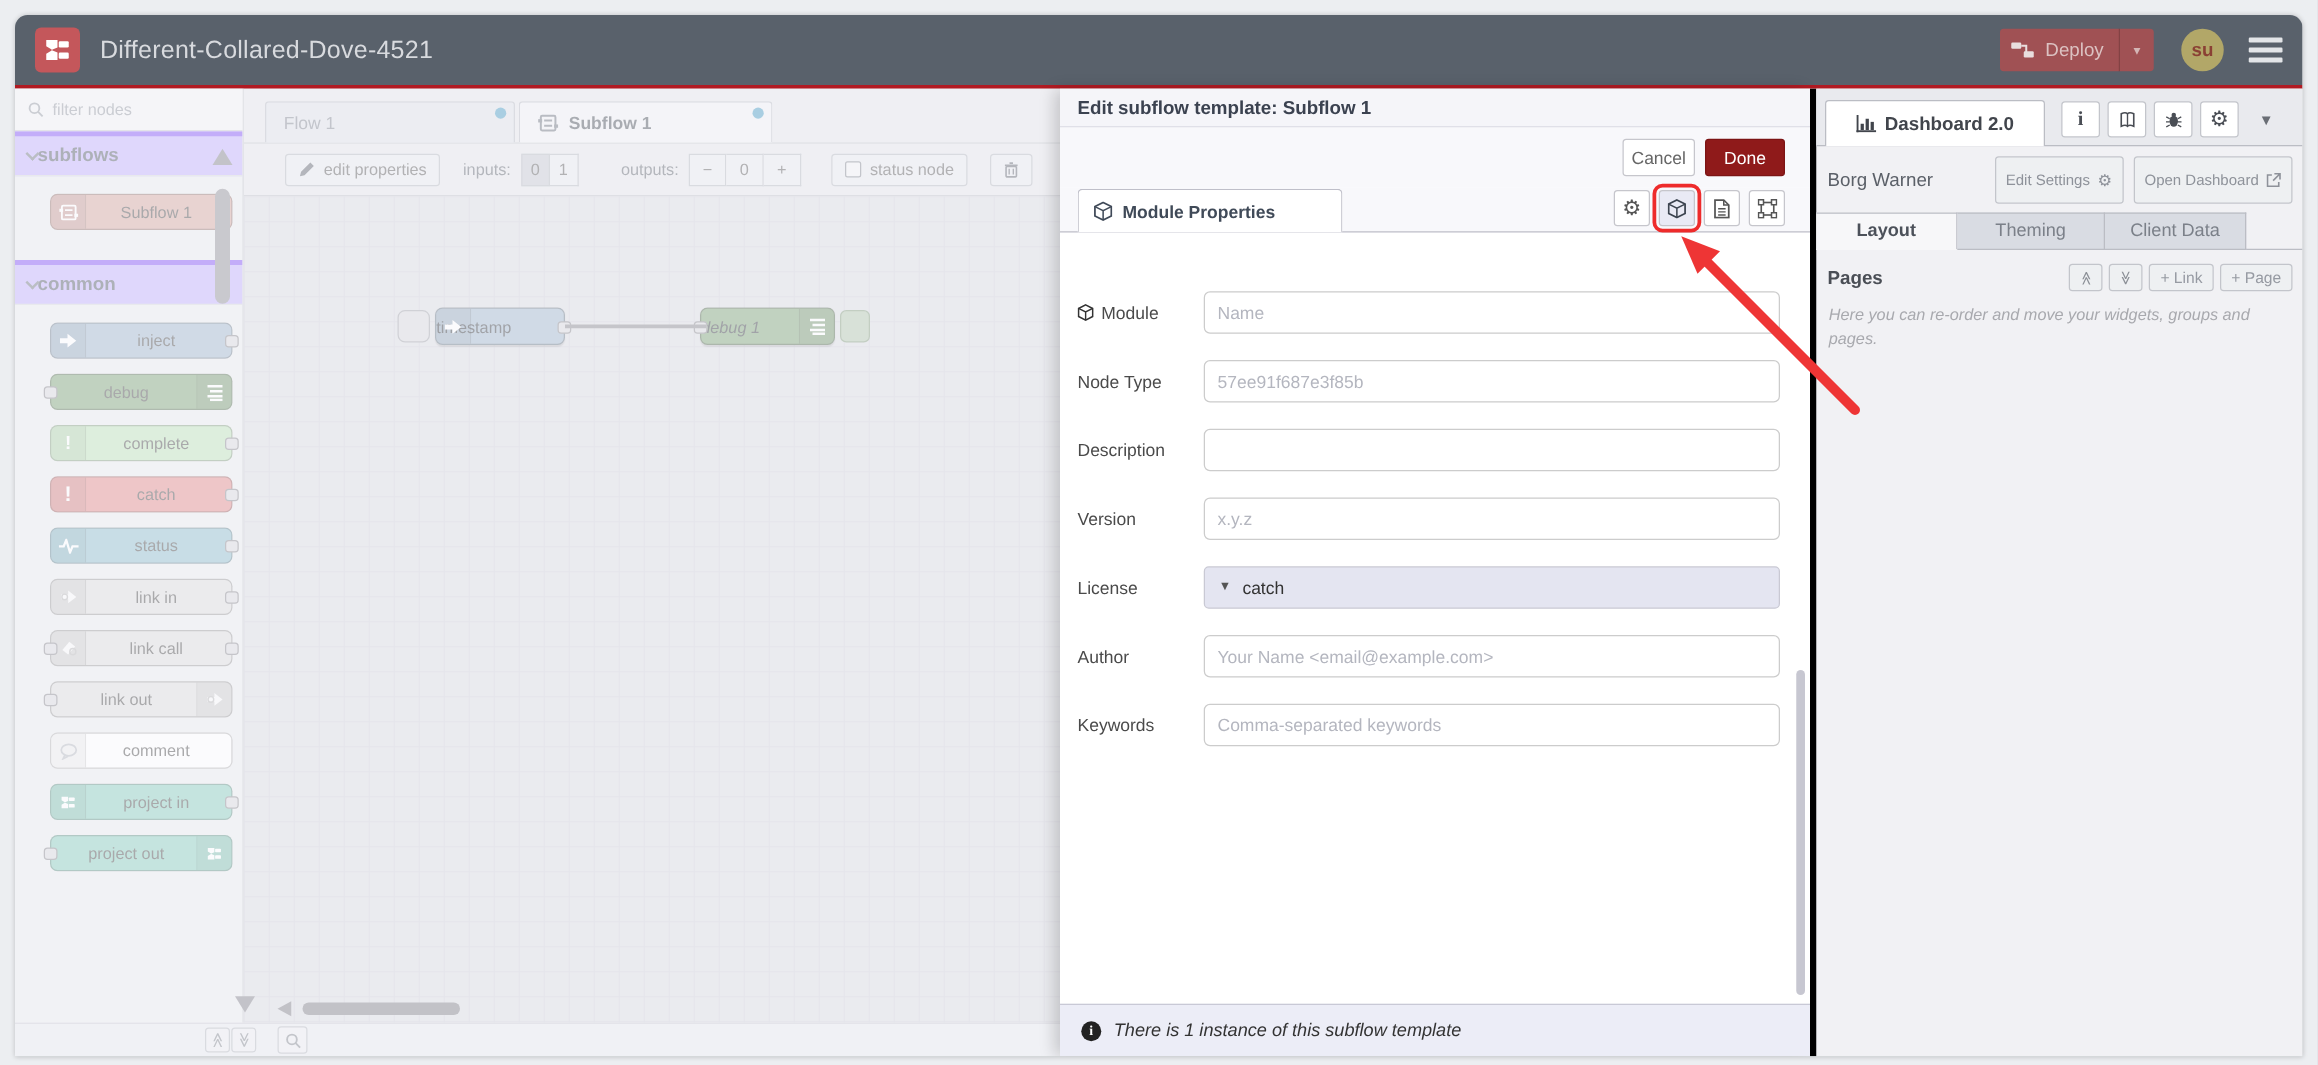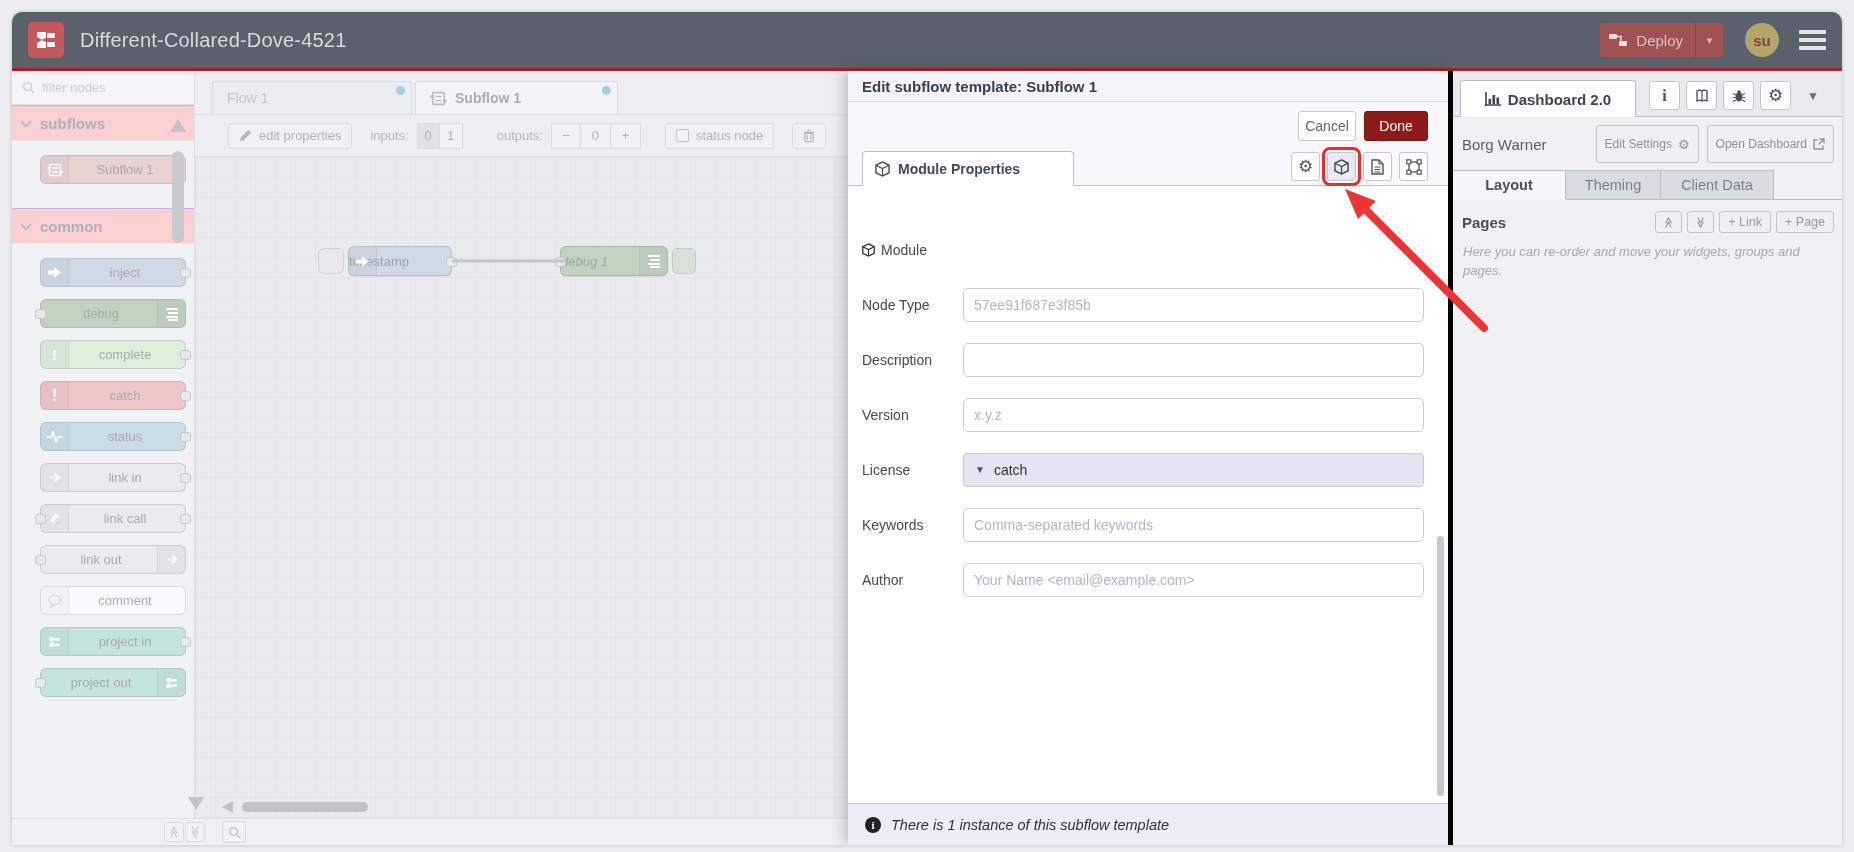--- a/index.html
+++ b/index.html
@@ -26,21 +26,21 @@
 
 .main { flex:1; display:flex; min-height:0; }
 .left-region { width:836px; flex:none; display:flex; flex-direction:column; position:relative; }
 .left-region::after { content:""; position:absolute; inset:0; background:rgba(248,248,251,.52); z-index:6; pointer-events:none; }
 .lr-top { flex:1; display:flex; min-height:0; }
 
 
 .palette { width:183px; flex:none; background:#ebecee; border-right:1px solid #c5c7cc; display:flex; flex-direction:column; position:relative; }
 .pal-search { height:34px; background:#f2f2f4; border-bottom:1px solid #ccced4; display:flex; align-items:center; gap:7px; padding:0 10px; color:#9ba0a8; font-size:13px; flex:none; }
 .pal-body { flex:1; position:relative; overflow:hidden; }
-.pal-cat { height:36px; background:#fca5a5; border-top:1px solid #8b5cf6; border-bottom:1px solid #d8d9de; display:flex; align-items:center; gap:10px; padding:0 10px; color:#5d6470; font-weight:bold; font-size:15px; }
+.pal-cat { height:36px; background:#c4b5fd; border-top:4px solid #8b5cf6; border-bottom:1px solid #d8d9de; display:flex; align-items:center; padding:0 10px; color:#5d6470; font-weight:bold; font-size:15px; }
 .chev { width:8px; height:8px; border-right:2px solid #7a8089; border-bottom:2px solid #7a8089; transform:rotate(45deg); margin-top:-3px; }
 .pal-nodes { padding:14px 0 12px 28px; }
 .pnode { position:relative; width:146px; height:29px; border:1px solid rgba(0,0,0,.28); border-radius:6px; margin-bottom:12px; display:flex; align-items:center; font-size:13px; color:#555; }
 .pnode .strip { position:absolute; top:0; bottom:0; width:28px; background:rgba(0,0,0,.07); display:flex; align-items:center; justify-content:center; }
 .pnode .strip.l { left:0; border-right:1px solid rgba(0,0,0,.12); border-radius:5px 0 0 5px; }
 .pnode .strip.r { right:0; border-left:1px solid rgba(0,0,0,.12); border-radius:0 5px 5px 0; }
 .pnode .plabel { flex:1; text-align:center; }
 .pnode .plabel.off-l { padding-left:24px; }
 .pnode .plabel.off-r { padding-right:24px; }
 .port { position:absolute; width:11px; height:10px; background:#d9d9de; border:1px solid #8f8f94; border-radius:3px; top:9px; }
@@ -115,21 +115,21 @@
 .sb-iconbtns { display:flex; gap:6px; margin:0 0 6px 13px; align-items:center; }
 .sb-ibtn { width:31px; height:29px; background:#fff; border:1px solid #c3c5cb; border-radius:3px; display:flex; align-items:center; justify-content:center; color:#4a4e55; }
 .sb-caret { color:#6a6e75; font-size:12px; margin-left:10px; }
 .sb-project { display:flex; align-items:center; padding:8px 8px 6px 9px; gap:8px; flex:none; }
 .sb-project .pname { font-size:15px; color:#5b6068; flex:1; }
 .sbtn { height:38px; border:1px solid #c3c5cb; border-radius:3px; background:#eef0f2; color:#8e929a; font-size:12px; display:flex; align-items:center; gap:6px; padding:0 8px; }
 .sb-tabs2 { display:flex; align-items:flex-end; border-bottom:1px solid #bbbdc4; padding-left:0; flex:none; height:31px; }
 .stab { height:30px; display:flex; align-items:center; justify-content:center; font-size:14.5px; border:1px solid #bbbdc4; margin-bottom:-1px; }
 .stab.active { width:113px; background:#f7f7f9; border-bottom:1px solid #f7f7f9; font-weight:bold; color:#4c515a; border-left:none; }
 .stab.idle { background:#d9dce3; color:#7b8089; border-left:none; }
-.stab.t2 { width:95px; } .stab.t3 { width:113px; }
+.stab.t2 { width:118px; } .stab.t3 { width:113px; }
 .sb-pagesrow { display:flex; align-items:center; padding:11px 8px 0 9px; gap:5px; flex:none; }
 .sb-pagesrow .ptitle { font-weight:bold; font-size:15px; color:#4a4e55; flex:1; }
 .pgbtn { height:22px; border:1px solid #c3c5cb; border-radius:3px; background:#eef0f2; color:#969aa2; font-size:12.5px; display:flex; align-items:center; justify-content:center; padding:0 8px; }
 .pgbtn.sq { width:27px; padding:0; }
 .sb-help { margin:10px 10px 0 10px; font-style:italic; font-size:13px; color:#a8a9ae; line-height:1.45; max-width:345px; }
 
 
 .annot { position:absolute; inset:0; z-index:50; pointer-events:none; }
 
 svg.gly { display:block; }
@@ -469,20 +469,21 @@
       </div>
       <div class="dlg-form">
         <div class="frow">
           <span class="flabel">
             <svg class="gly" width="13" height="14" viewBox="0 0 16 17">
                   <path d="M8 1L15 4.5V12.5L8 16L1 12.5V4.5Z" fill="none" stroke="#333" stroke-width="1.6"></path>
                   <path d="M1 4.5L8 8L15 4.5M8 8V16" fill="none" stroke="#333" stroke-width="1.4"></path>
                 </svg>
             <span>Module</span>
           </span>
+          <input class="finput" readonly="" placeholder="Name" style="">
         </div>
         <div class="frow">
           <span class="flabel">
                 <span>Node Type</span>
               </span>
           <input class="finput" readonly="" placeholder="57ee91f687e3f85b" style="">
         </div>
         <div class="frow">
           <span class="flabel">
                 <span>Description</span>
@@ -499,29 +500,29 @@
           <span class="flabel">
                 <span>License</span>
               </span>
           <div class="fselect">
             <span class="caret">▼</span>
             <span>catch</span>
           </div>
         </div>
         <div class="frow">
           <span class="flabel">
-                <span>Keywords</span>
-              </span>
-          <input class="finput" readonly="" placeholder="Comma-separated keywords" style="">
+                <span>Author</span>
+              </span>
+          <input class="finput" readonly="" placeholder="Your Name &lt;email@example.com&gt;" style="">
         </div>
         <div class="frow">
           <span class="flabel">
-                <span>Author</span>
-              </span>
-          <input class="finput" readonly="" placeholder="Your Name &lt;email@example.com&gt;" style="">
+                <span>Keywords</span>
+              </span>
+          <input class="finput" readonly="" placeholder="Comma-separated keywords" style="">
         </div>
         <span class="dlg-scrollthumb"></span>
       </div>
       <div class="dlg-footer">
         <span class="info-ic">i</span>
         <span>There is 1 instance of this subflow template</span>
       </div>
     </div>
 
     <div class="sidebar">

